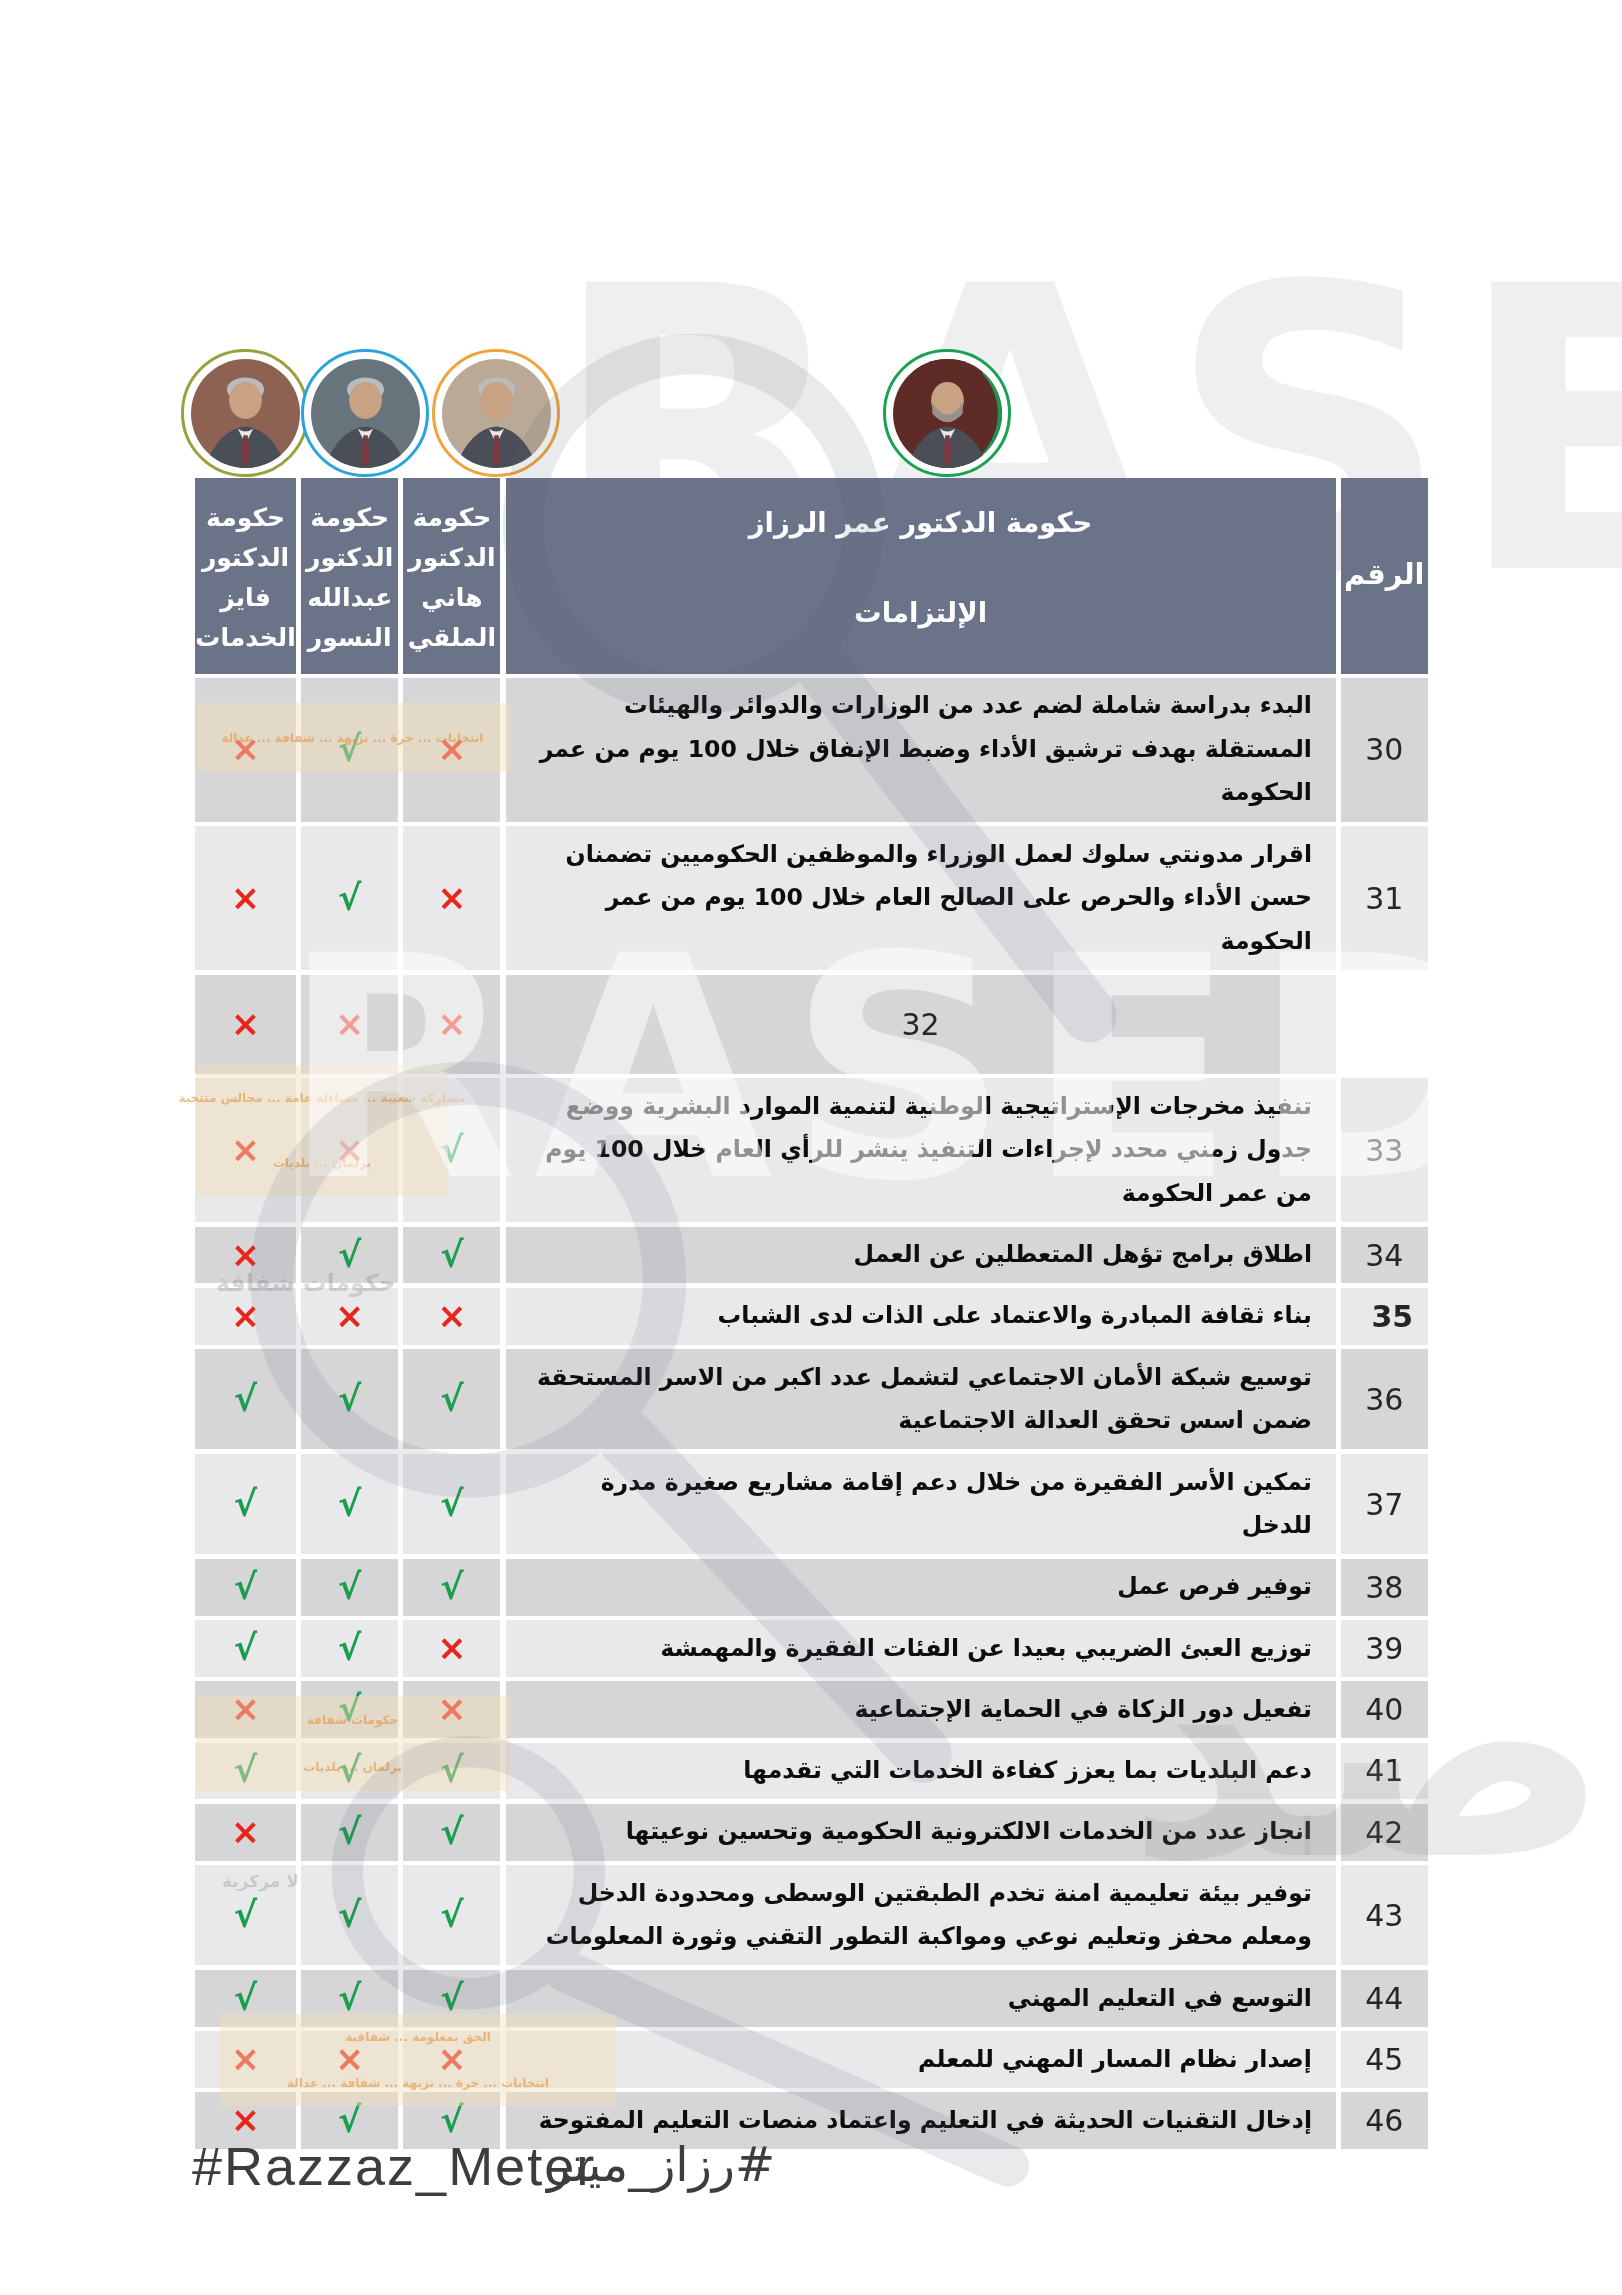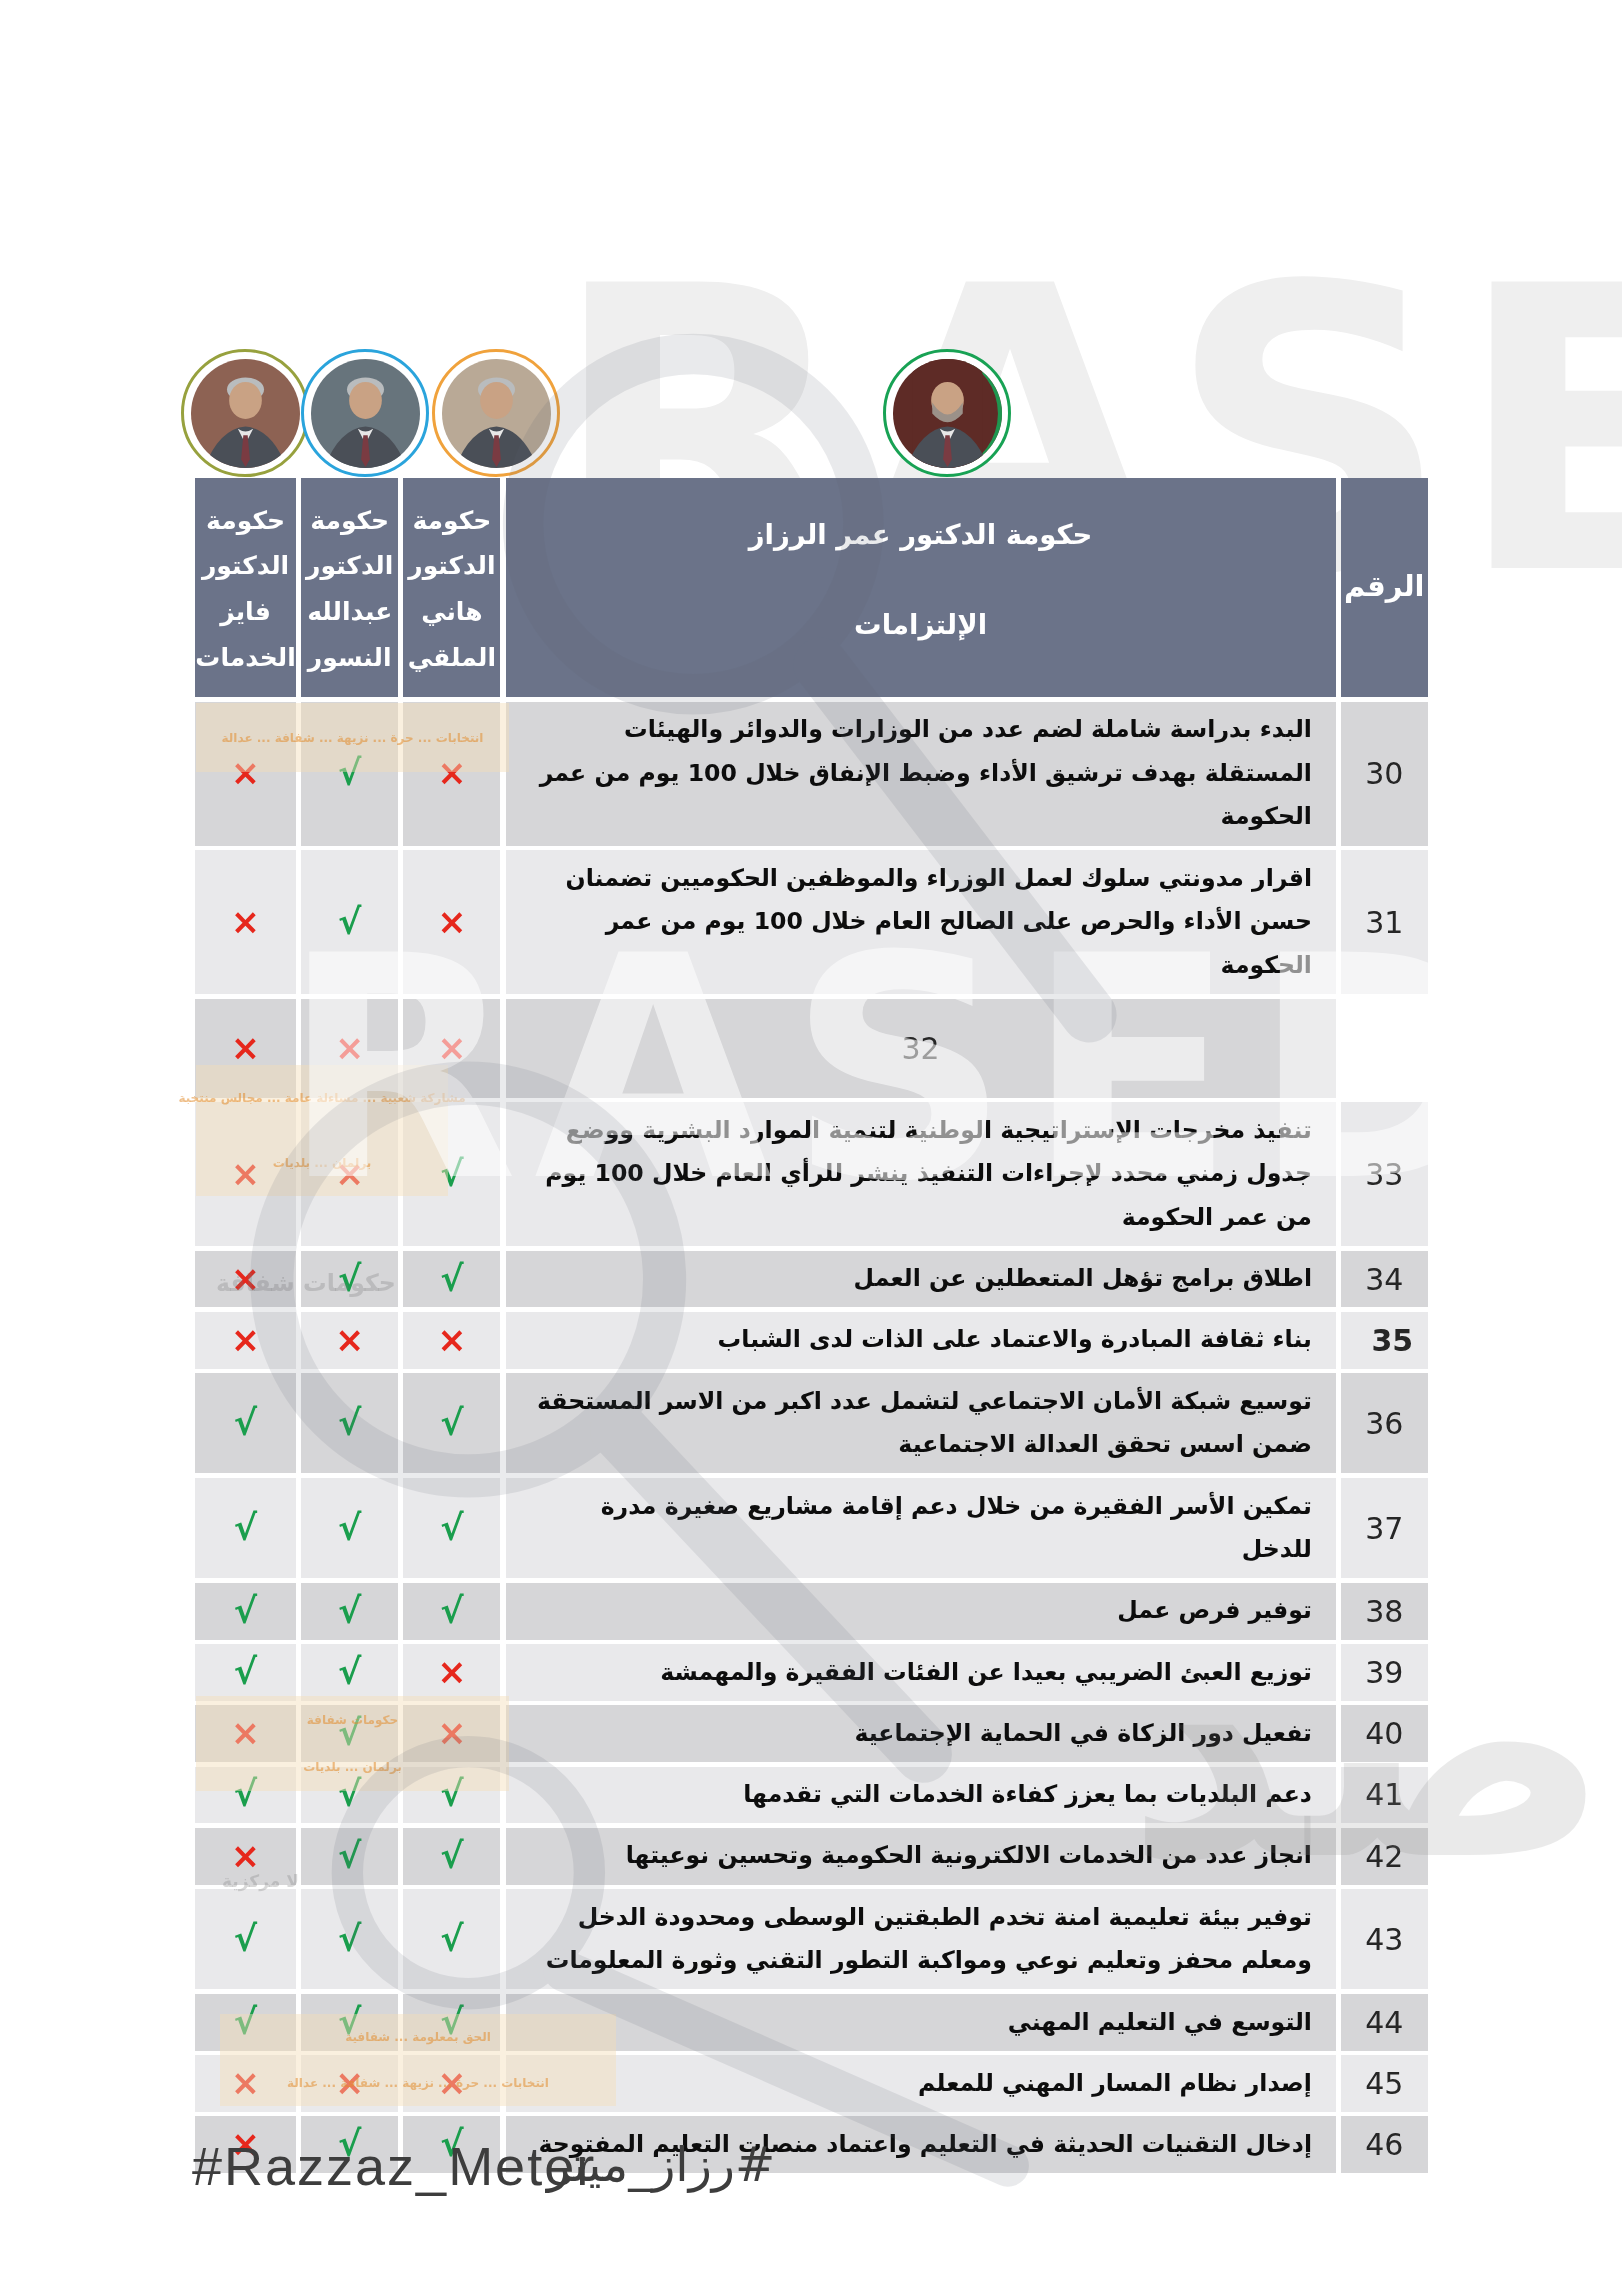--- a/index.html
+++ b/index.html
@@ -42,21 +42,21 @@
   #av-tarawneh{left:181px;}
   #av-nsour{left:301px;}
   #av-mulki{left:432px;}
   #av-razzaz{left:883px;}
   
   .table{position:absolute;left:195px;top:478px;width:1232px;z-index:1;}
   .grid-row{
     display:grid;grid-template-columns:101px 97px 97px 830px 87px;
     column-gap:5.2px;margin-bottom:4.6px;
   }
-  .thead{height:219px;}
+  .thead{height:195px;}
   .th{background:var(--header-bg,#6b7389);color:#fff;box-sizing:border-box;}
   .gov-th{
     display:flex;flex-direction:column;justify-content:space-around;align-items:center;
     font-size:25px;font-weight:bold;padding:19.6px 0 17px 0;direction:rtl;
   }
   .commit-th{
     display:flex;flex-direction:column;justify-content:center;align-items:center;
     font-size:27.5px;font-weight:bold;direction:rtl;padding-bottom:46px;
   }
   .commit-th .l1{margin-bottom:58px;margin-top:28px;}

